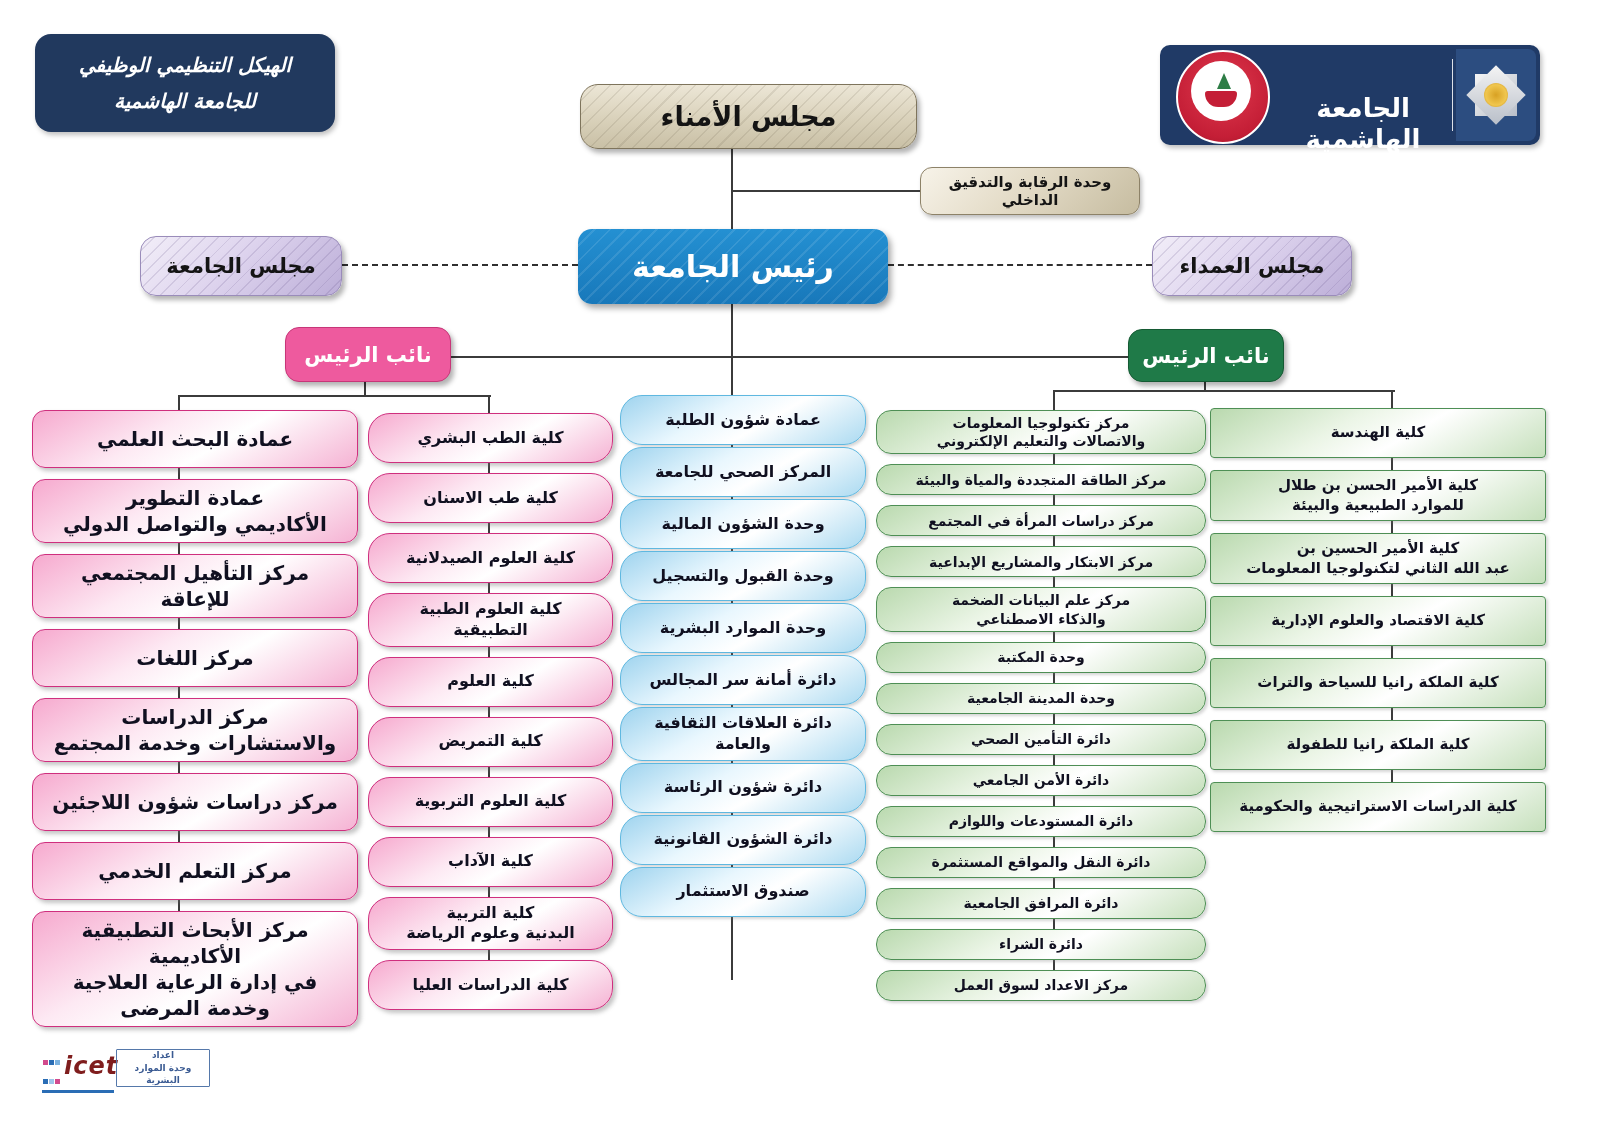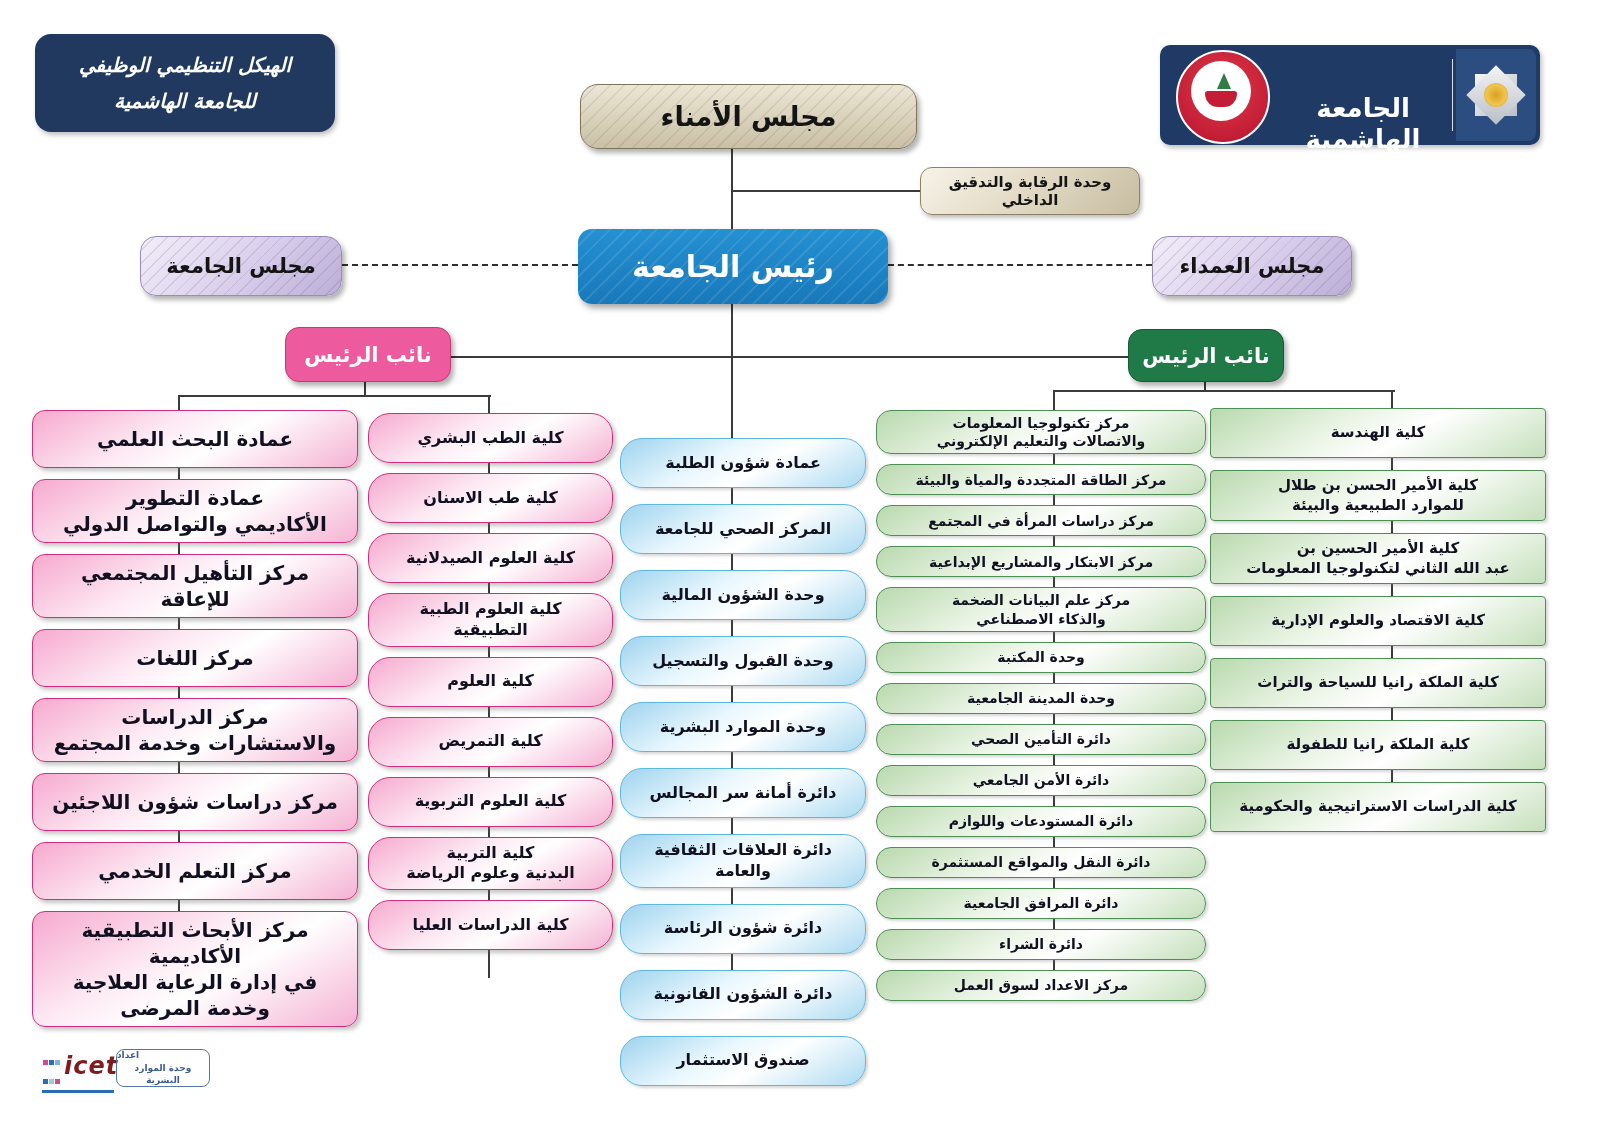--- a/index.html
+++ b/index.html
@@ -49,21 +49,21 @@
                      box-shadow:3px 3px 4px rgba(110,110,110,.40);}
   .col-blue .org-box{background:linear-gradient(150deg,#9ed3ee 0%,#e9f7fe 38%,#ffffff 58%,#abdaf1 100%);
                      border:1.6px solid #5fb8e0;border-radius:22px;
                      box-shadow:2px 2px 3px rgba(120,120,120,.30);}
   .col-green .org-box{background:linear-gradient(150deg,#b9d9ae 0%,#ebf5e6 38%,#ffffff 58%,#c6e0bc 100%);
                       border:1.4px solid #4e8f55;border-radius:4px;
                       box-shadow:2px 2px 3px rgba(120,120,120,.30);}
 
   #col1{left:32px;top:410px;width:326px;gap:11px;}  #col1 .org-box{min-height:58px;font-size:20px;border-radius:13px;}
   #col2{left:368px;top:413px;width:245px;gap:10px;} #col2 .org-box{min-height:50px;font-size:16px;}
-  #col3{left:620px;top:438px;width:246px;gap:16px;} #col3 .org-box{min-height:50px;font-size:16px;}
+  #col3{left:620px;top:395px;width:246px;gap:2px;} #col3 .org-box{min-height:50px;font-size:16px;}
   #col4{left:876px;top:410px;width:330px;gap:10px;} #col4 .org-box{min-height:31px;font-size:14px;border-radius:15px;padding:3px 10px;}
   #col5{left:1210px;top:408px;width:336px;gap:12px;}#col5 .org-box{min-height:50px;font-size:15px;}
 
   
   .logo-banner{position:absolute;left:1160px;top:45px;width:380px;height:100px;background:#203a66;
                border-radius:10px;z-index:3;direction:ltr;box-shadow:2px 3px 5px rgba(0,0,0,.25);}
   .seal{position:absolute;left:16px;top:5px;width:90px;height:90px;border-radius:50%;
         background:radial-gradient(circle at 50% 40%,#e03a4e 0%,#c41e36 70%,#9d1628 100%);
         border:2px solid #ffffff;}
   .seal-inner{position:absolute;left:13px;top:9px;width:60px;height:60px;border-radius:50%;
@@ -83,22 +83,22 @@
   .star-core{position:absolute;left:28px;top:34px;width:24px;height:24px;border-radius:50%;
              background:radial-gradient(circle,#d8a123 0%,#f0c64e 60%,#b9831a 100%);}
 
   
   .icet{position:absolute;left:42px;top:1050px;z-index:3;direction:ltr;text-align:left;}
   .icet-word{font-size:24px;font-weight:700;font-style:italic;color:#7f1d1d;letter-spacing:1px;line-height:1;}
   .icet-pixels{display:inline-block;vertical-align:middle;margin-right:4px;}
   .icet-pixels i{display:inline-block;width:5px;height:5px;margin:0.5px;}
   .icet-bar{width:72px;height:3px;background:#2a6db5;margin-top:2px;}
   .prepared{position:absolute;left:116px;top:1049px;width:92px;height:36px;z-index:3;
-            border:1.5px solid #5578aa;border-radius:8px;display:flex;flex-direction:column;
-            align-items:flex-end;justify-content:center;color:#3a5a92;font-weight:700;
+            border:1.5px solid #5578aa;border-radius:1px;display:flex;flex-direction:column;
+            align-items:center;justify-content:center;color:#3a5a92;font-weight:700;
             font-size:9px;line-height:1.4;text-align:center;}
 </style>
 </head>
 <body>
 
 <div id="canvas">
 
   <div class="vline" style="left:731px;top:149px;height:81px;"></div>
   <div class="hline" style="left:732px;top:190px;width:190px;"></div>
   <div class="vline" style="left:731px;top:296px;height:684px;"></div>
@@ -147,20 +147,21 @@
 
   <div id="col2" class="col col-pink">
 
   <div class="org-box">كلية الطب البشري</div>
       <div class="org-box">كلية طب الاسنان</div>
       <div class="org-box">كلية العلوم الصيدلانية</div>
       <div class="org-box">كلية العلوم الطبية التطبيقية</div>
       <div class="org-box">كلية العلوم</div>
       <div class="org-box">كلية التمريض</div>
       <div class="org-box">كلية العلوم التربوية</div>
+      <div class="org-box">كلية الآداب</div>
       <div class="org-box">كلية التربية
 البدنية وعلوم الرياضة</div>
       <div class="org-box">كلية الدراسات العليا</div>
     </div>
 
   <div id="col3" class="col col-blue">
 
   <div class="org-box">عمادة شؤون الطلبة</div>
       <div class="org-box">المركز الصحي للجامعة</div>
       <div class="org-box">وحدة الشؤون المالية</div>

